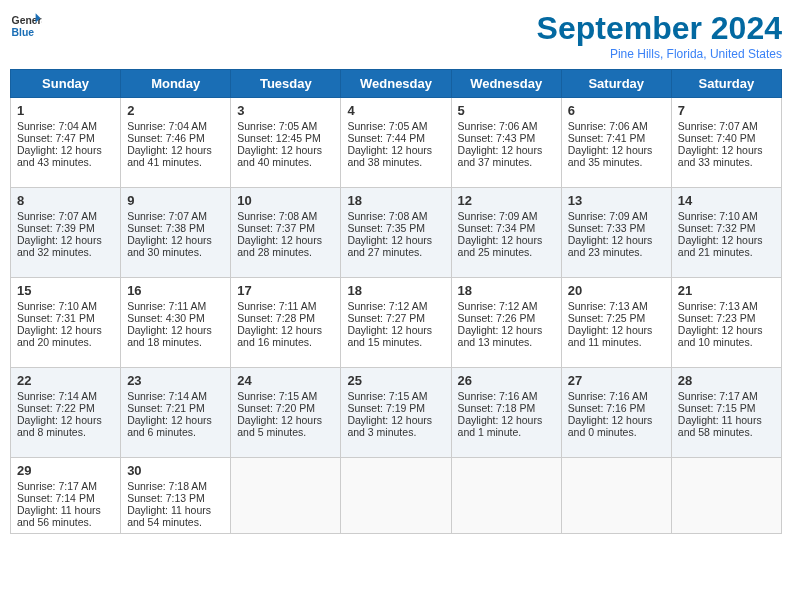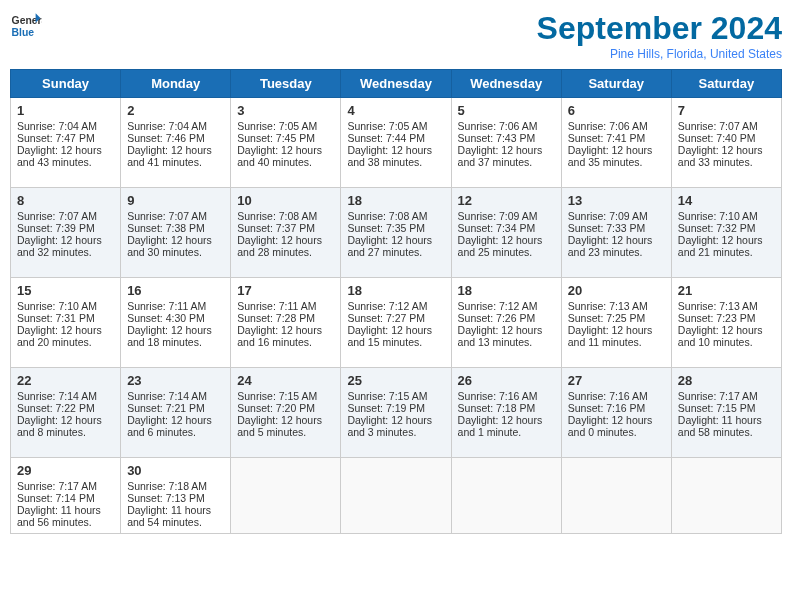--- a/index.html
+++ b/index.html
@@ -119,21 +119,21 @@
         <td>
           <span class="day-num">2</span>
           <div>Sunrise: 7:04 AM</div>
           <div>Sunset: 7:46 PM</div>
           <div>Daylight: 12 hours</div>
           <div>and 41 minutes.</div>
         </td>
         <td>
           <span class="day-num">3</span>
           <div>Sunrise: 7:05 AM</div>
-          <div>Sunset: 7:45 PM</div>
+          <div>Sunset: 12:45 PM</div>
           <div>Daylight: 12 hours</div>
           <div>and 40 minutes.</div>
         </td>
         <td>
           <span class="day-num">4</span>
           <div>Sunrise: 7:05 AM</div>
           <div>Sunset: 7:44 PM</div>
           <div>Daylight: 12 hours</div>
           <div>and 38 minutes.</div>
         </td>

